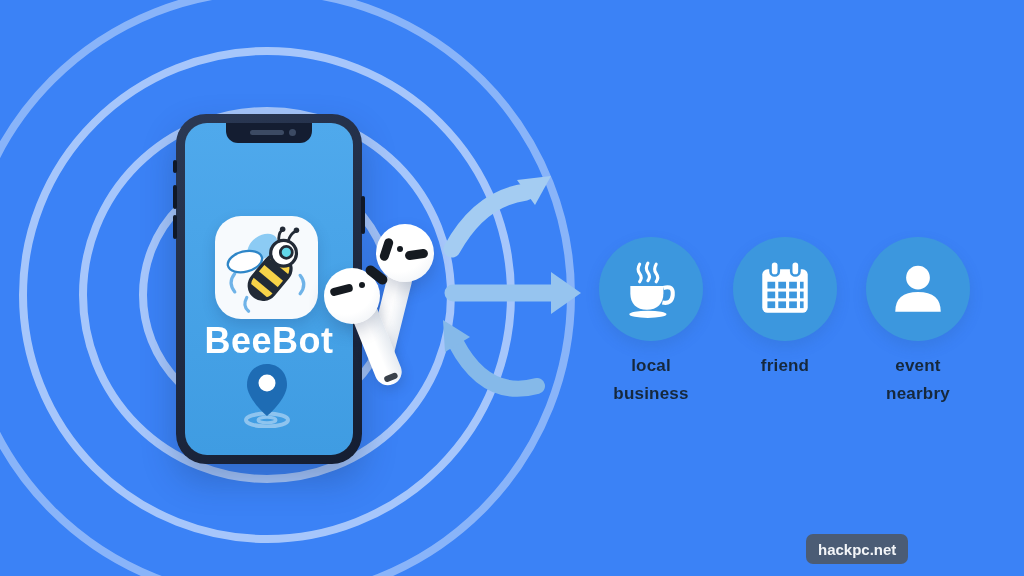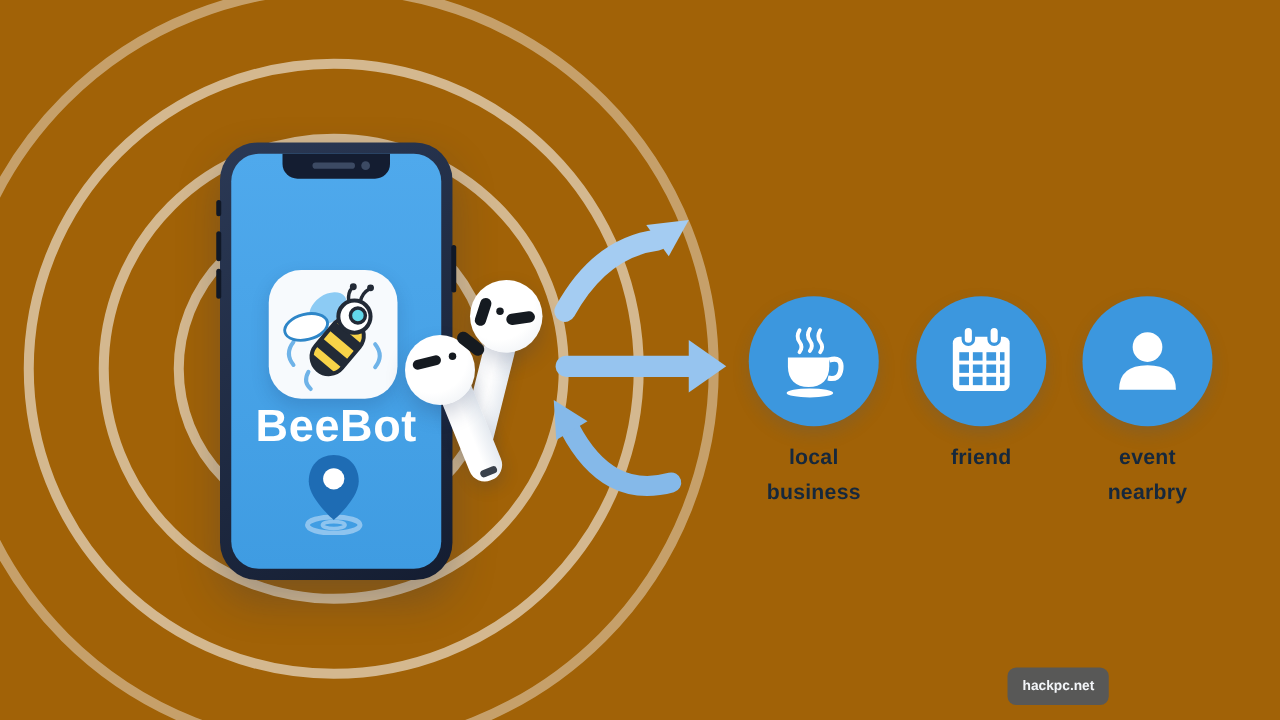--- a/index.html
+++ b/index.html
@@ -1,18 +1,18 @@
 <!DOCTYPE html>
 <html><head>
 <meta charset="utf-8">
 <style>
   * { margin:0; padding:0; box-sizing:border-box; }
   html,body { width:1024px; height:576px; }
   body { font-family:"Liberation Sans", sans-serif; overflow:hidden; }
-  .canvas { position:relative; width:1024px; height:576px; background:#a16207; overflow:hidden; }
+  .canvas { position:relative; width:1024px; height:576px; background:#3b82f6; overflow:hidden; }
 
   
   .ring { position:absolute; border:8px solid rgba(255,255,255,0.55); border-radius:50%; }
   .ring.r1 { width:256px; height:256px; left:139px; top:167px; }
   .ring.r2 { width:376px; height:376px; left:79px;  top:107px; }
   .ring.r3 { width:496px; height:496px; left:19px;  top:47px;  }
   .ring.r4 { width:616px; height:616px; left:-41px; top:-13px; border-color:rgba(255,255,255,0.4); }
 
   
   .phone { position:absolute; left:176px; top:114px; width:186px; height:350px;
@@ -61,21 +61,21 @@
   .fc-3 { left:866px; top:237px; }
   .feature-label { position:absolute; top:352px; width:170px; text-align:center;
                    font-size:17px; font-weight:800; line-height:28px; color:#16283c;
                    white-space:pre-line; letter-spacing:0.2px; }
   .fl-1 { left:566px; }
   .fl-2 { left:700px; }
   .fl-3 { left:833px; }
 
   .watermark { position:absolute; left:806px; top:534px; height:30px; padding:0 12px;
                background:rgba(77,87,99,0.88); border-radius:7px; color:#f3f5f8;
-               font-size:11px; font-weight:700; display:flex; align-items:center; }
+               font-size:15px; font-weight:700; display:flex; align-items:center; }
 </style>
 </head>
 <body>
 
 <div class="canvas">
 
   <div class="ring r1"></div>
   <div class="ring r2"></div>
   <div class="ring r3"></div>
   <div class="ring r4"></div>

